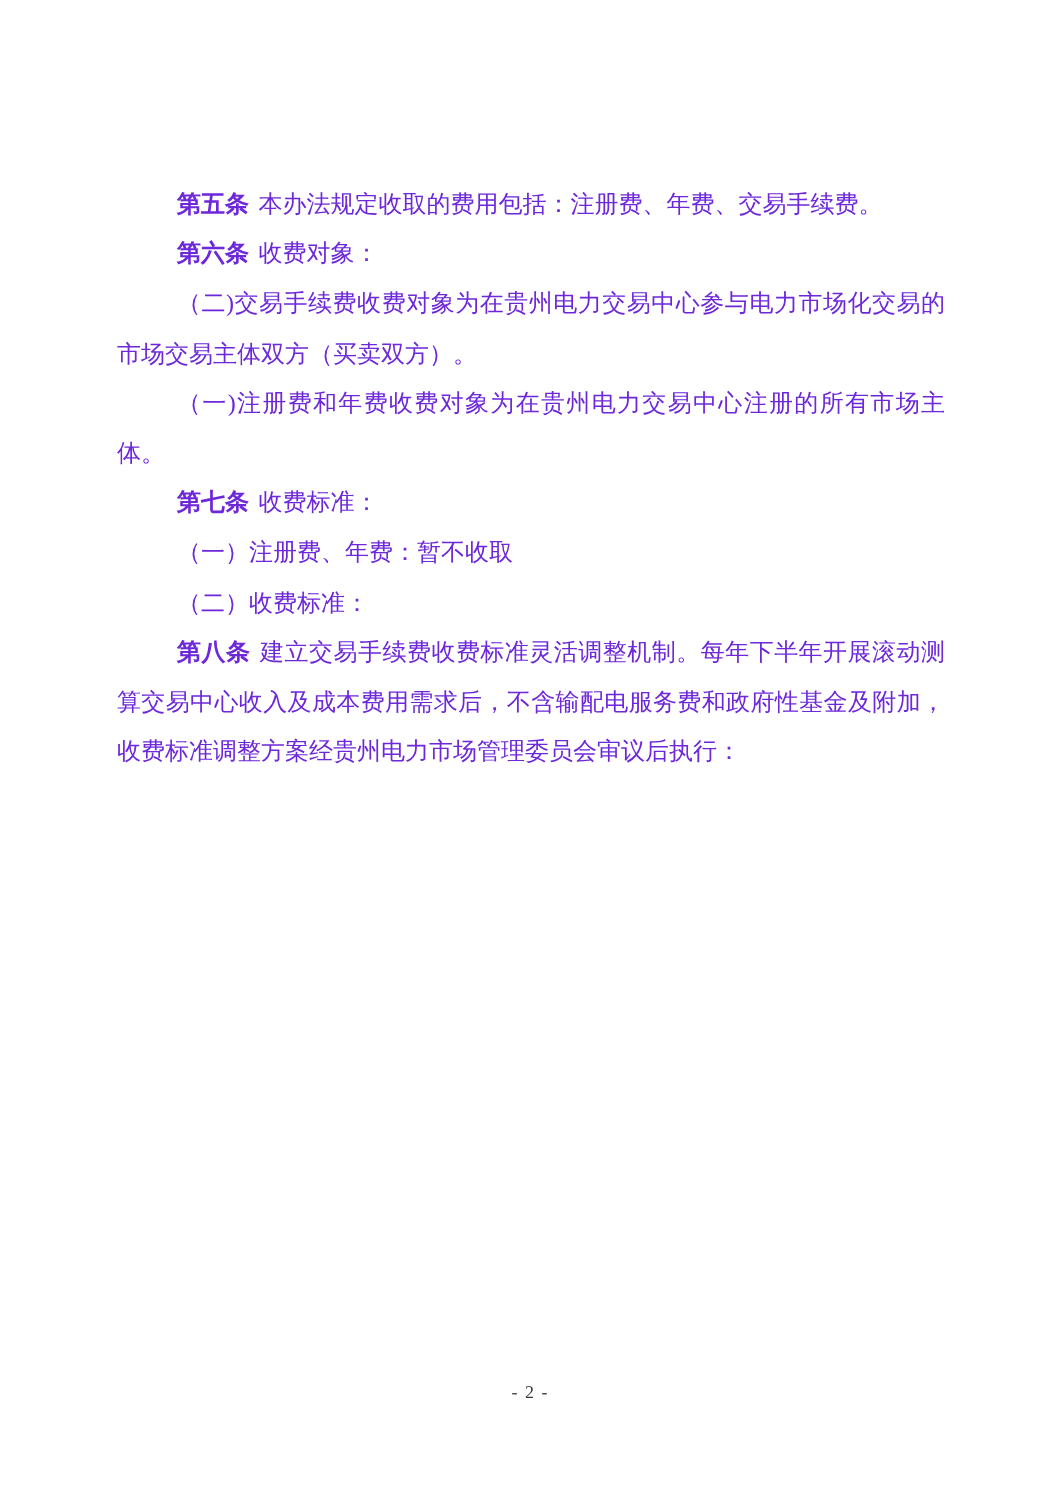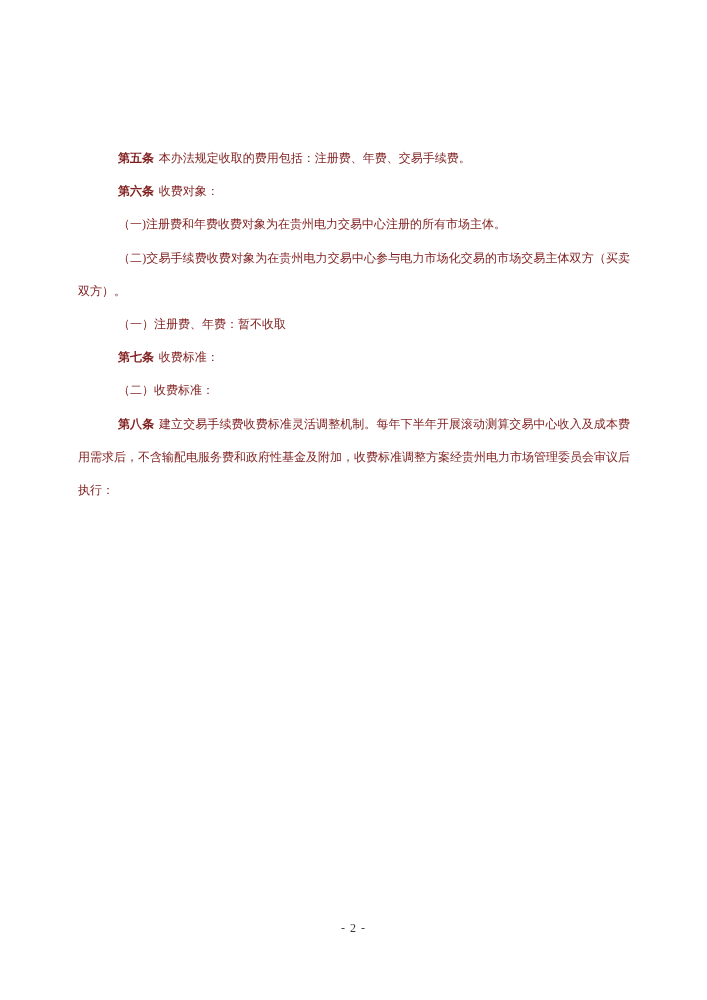--- a/index.html
+++ b/index.html
@@ -11,25 +11,25 @@
     position: relative;
     width: 707px;
     height: 1000px;
     background: #ffffff;
     overflow: hidden;
     font-family: "Liberation Serif", "DejaVu Serif", serif;
   }
   .text-block {
     position: absolute;
     left: 78px;
-    top: 142px;
+    top: 120px;
     width: 552px;
-    font-size: 12px;
+    font-size: 16px;
     line-height: 33.2px;
-    color: #7f1d1d;
+    color: #6d28d9;
     text-align: justify;
   }
   .para {
     margin: 0;
     padding: 0;
     text-indent: 40px;
   }
   .term {
     font-weight: 700;
     margin-right: 0.4em;
@@ -51,24 +51,24 @@
   }
 </style>
 </head>
 <body>
 
 <div class="page">
 
   <div class="text-block">
     <p class="para"><b class="term">第五条</b><span>本办法规定收取的费用包括：注册费、年费、交易手续费。</span></p>
     <p class="para"><b class="term">第六条</b><span>收费对象：</span></p>
+    <p class="para"><span>（二)交易手续费收费对象为在贵州电力交易中心参与电力市场化交易的市场交易主体双方（买卖双方）。</span></p>
     <p class="para"><span>（一)注册费和年费收费对象为在贵州电力交易中心注册的所有市场主体。</span></p>
-    <p class="para"><span>（二)交易手续费收费对象为在贵州电力交易中心参与电力市场化交易的市场交易主体双方（买卖双方）。</span></p>
+    <p class="para"><b class="term">第七条</b><span>收费标准：</span></p>
     <p class="para"><span>（一）注册费、年费：暂不收取</span></p>
-    <p class="para"><b class="term">第七条</b><span>收费标准：</span></p>
     <p class="para"><span>（二）收费标准：</span></p>
     <p class="para"><b class="term">第八条</b><span>建立交易手续费收费标准灵活调整机制。每年下半年开展滚动测算交易中心收入及成本费用需求后，不含输配电服务费和政府性基金及附加，收费标准调整方案经贵州电力市场管理委员会审议后执行：</span></p>
   </div>
 
   <div class="footer">
     <span>- 2 -</span>
   </div>
 
 </div>
 

